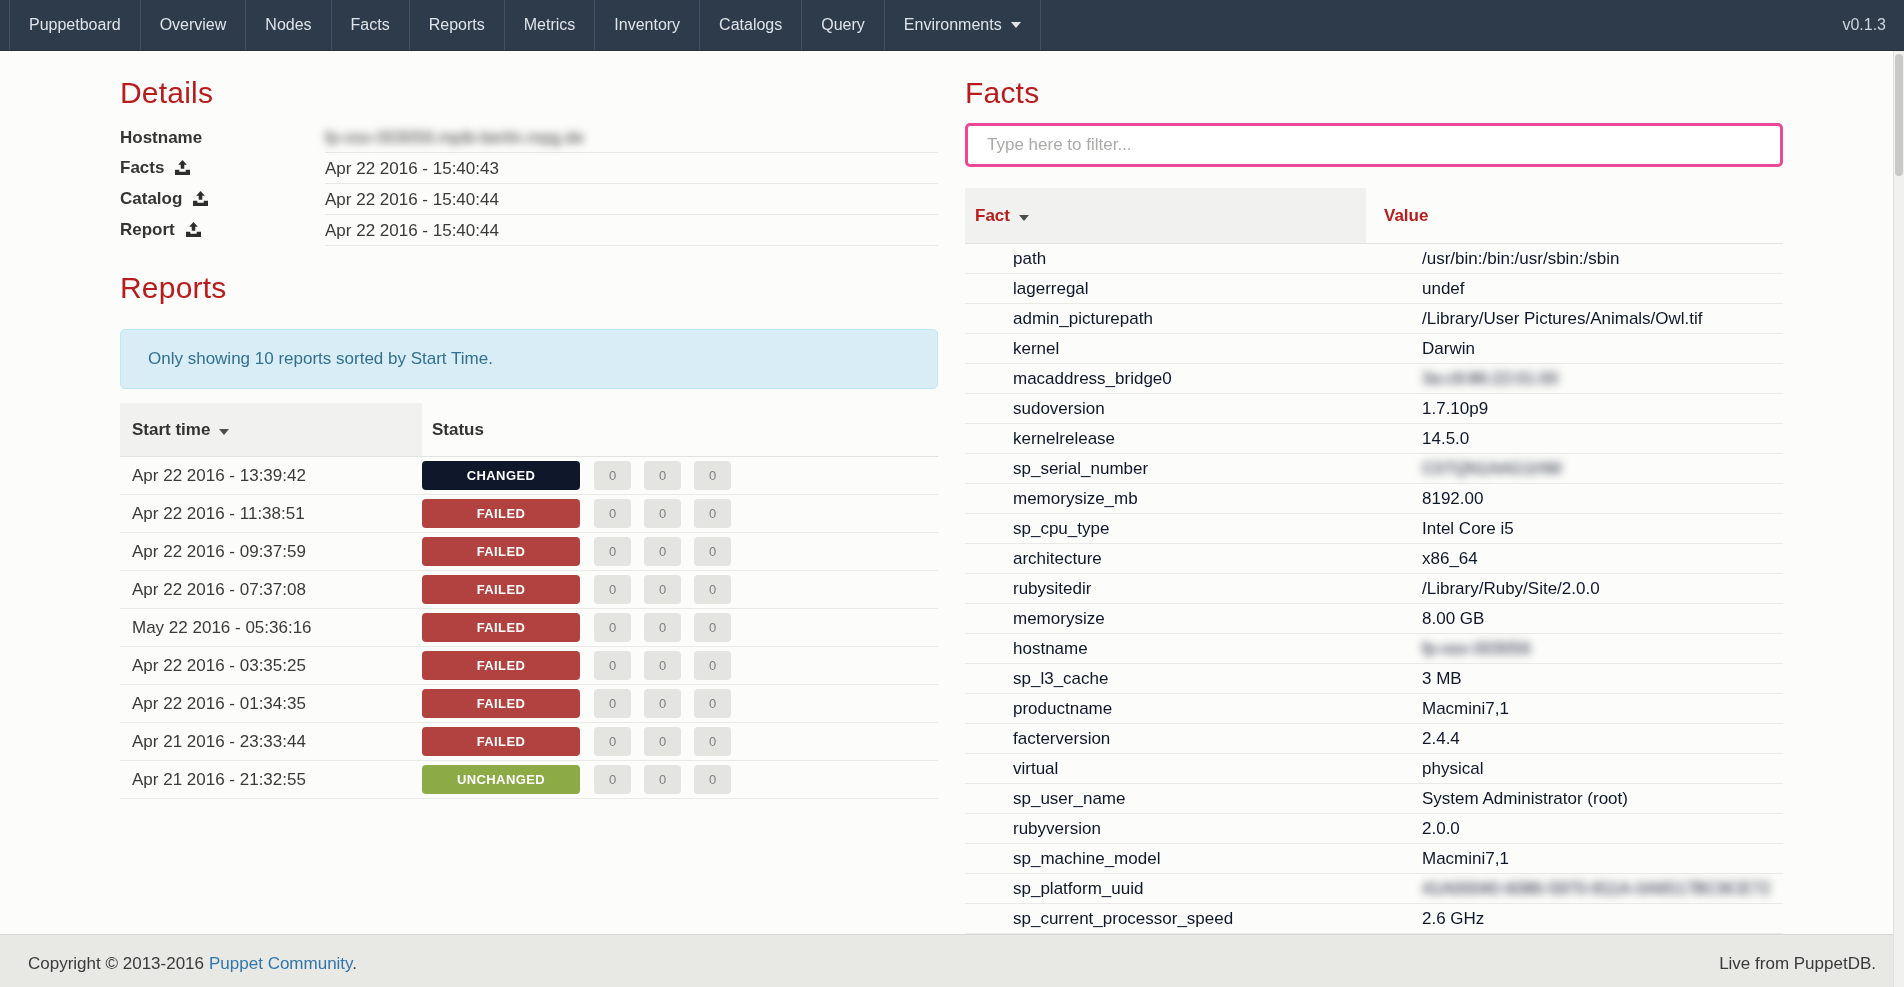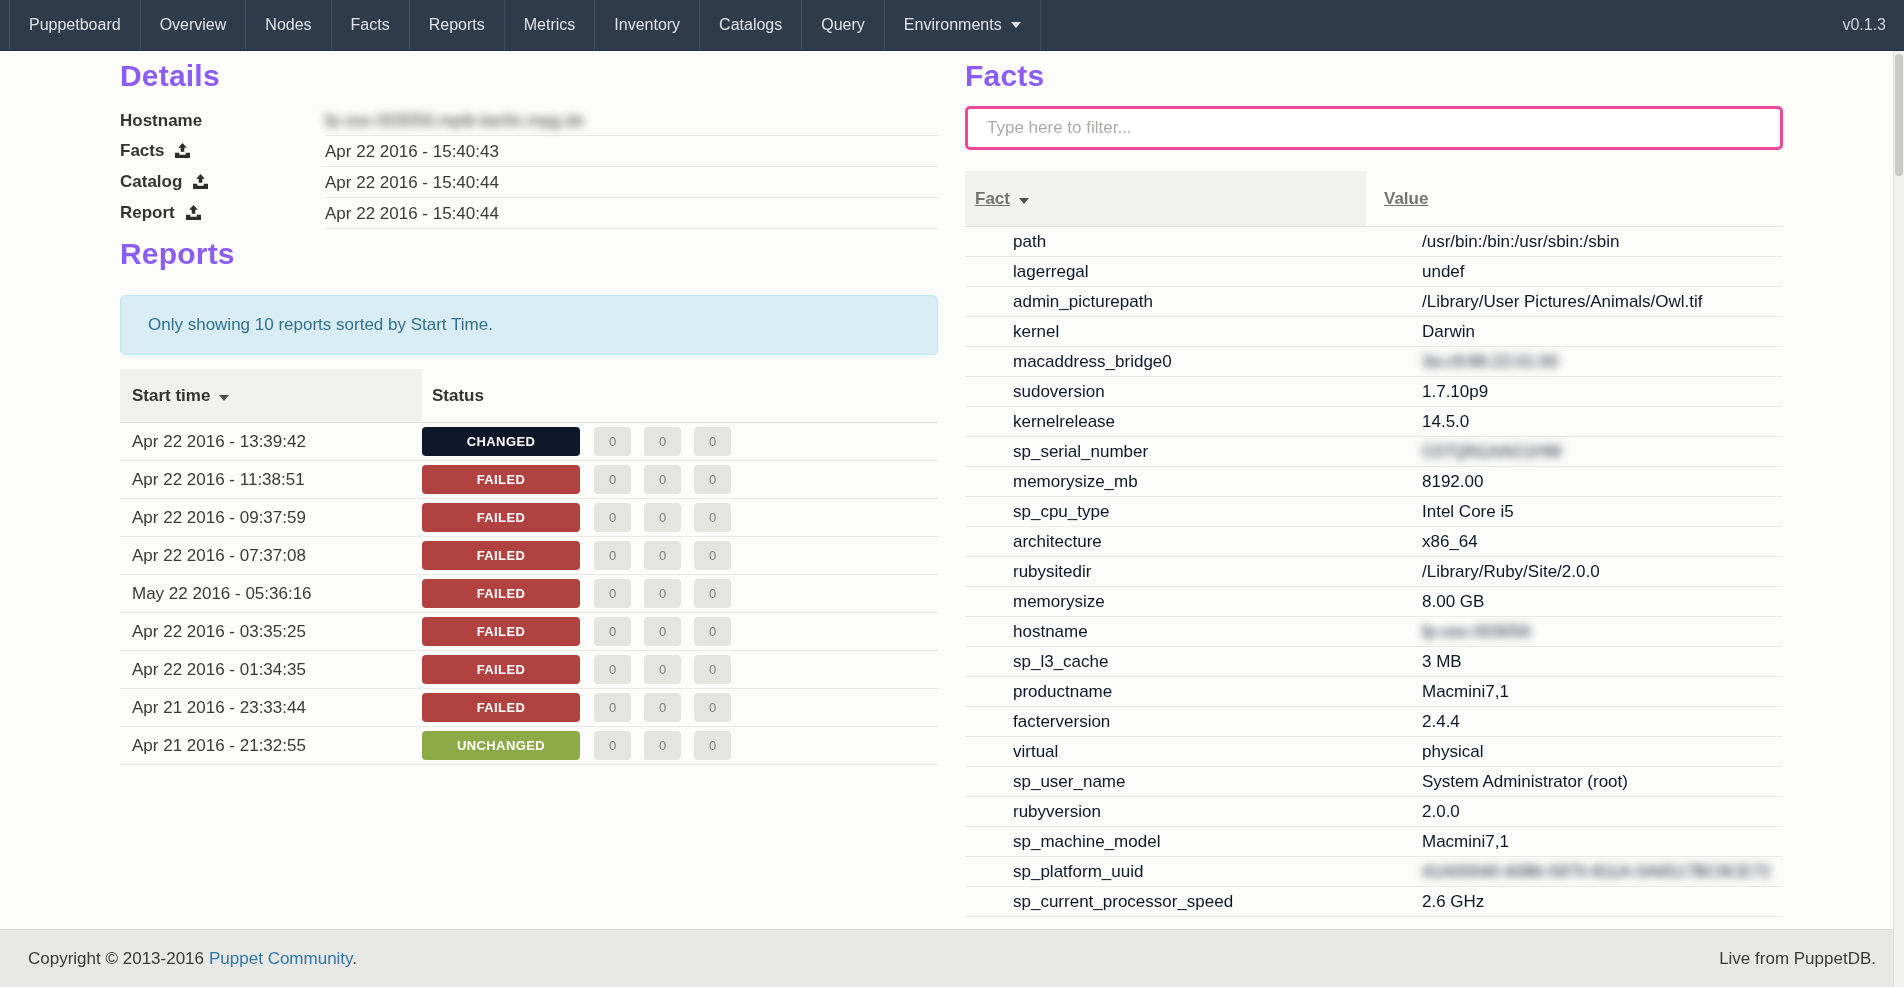--- a/index.html
+++ b/index.html
@@ -32,21 +32,21 @@
   }
   .sort-caret {
     display: inline-block; width: 0; height: 0;
     border-left: 5px solid transparent; border-right: 5px solid transparent;
     border-top: 6px solid #4d4d4d; margin-left: 9px;
   }
 
   
   .content { flex: 1 1 auto; display: flex; padding-left: 120px; gap: 27px; align-items: flex-start; }
   .col { width: 818px; flex: 0 0 818px; }
-  h2.section-heading { font-size: 30px; font-weight: 700; color: #8b5cf6; margin-top: 8px; letter-spacing: 0.2px; }
+  h2.section-heading { font-size: 30px; font-weight: 400; color: #b91c1c; margin-top: 25px; letter-spacing: 0.2px; }
 
   
   table { border-collapse: collapse; width: 100%; line-height: 19px; }
   .details-table { margin-top: 13px; }
   .details-table th {
     text-align: left; font-weight: 700; width: 205px; padding: 5px 0;
     color: #343434; white-space: nowrap;
   }
   .details-table td { padding: 5px 0; border-bottom: 1px solid #e7e7e5; color: #3a3a3a; }
   .upload-icon { display: inline-block; margin-left: 11px; vertical-align: -2px; }
@@ -87,22 +87,22 @@
   .filter-input {
     margin-top: 13px; width: 100%; height: 44px; border: 3px solid #ec4899;
     border-radius: 5px; padding: 0 19px; font-size: 17px;
     font-family: "Liberation Sans", "DejaVu Sans", sans-serif; color: #444;
     background: #fff; outline: none;
   }
   .filter-input::placeholder { color: #aaaaa8; }
   .facts-table { margin-top: 21px; table-layout: fixed; }
   .facts-table col.c-fact { width: 401px; }
   .facts-table th {
-    text-align: left; font-weight: 700; color: #737373;
-    padding: 18px 0 18px 10px; border-bottom: 1px solid #e2e2e0; text-decoration: underline;
+    text-align: left; font-weight: 700; color: #b91c1c;
+    padding: 18px 0 18px 10px; border-bottom: 1px solid #e2e2e0;
   }
   .facts-table th.th-fact { background: #f1f1ef; }
   .facts-table th.th-value { padding-left: 18px; }
   .facts-table td { padding: 5px 0 5px 10px; border-bottom: 1px solid #e9e9e7; }
   .facts-table td.value-cell { padding-left: 18px; }
   .fact-link { color: #0f172a; text-decoration: none; cursor: pointer; margin-left: 38px; }
 
   
   .footer {
     flex: 0 0 auto; height: 58px; background: #e8e8e4; border-top: 1px solid #d9d9d5;

